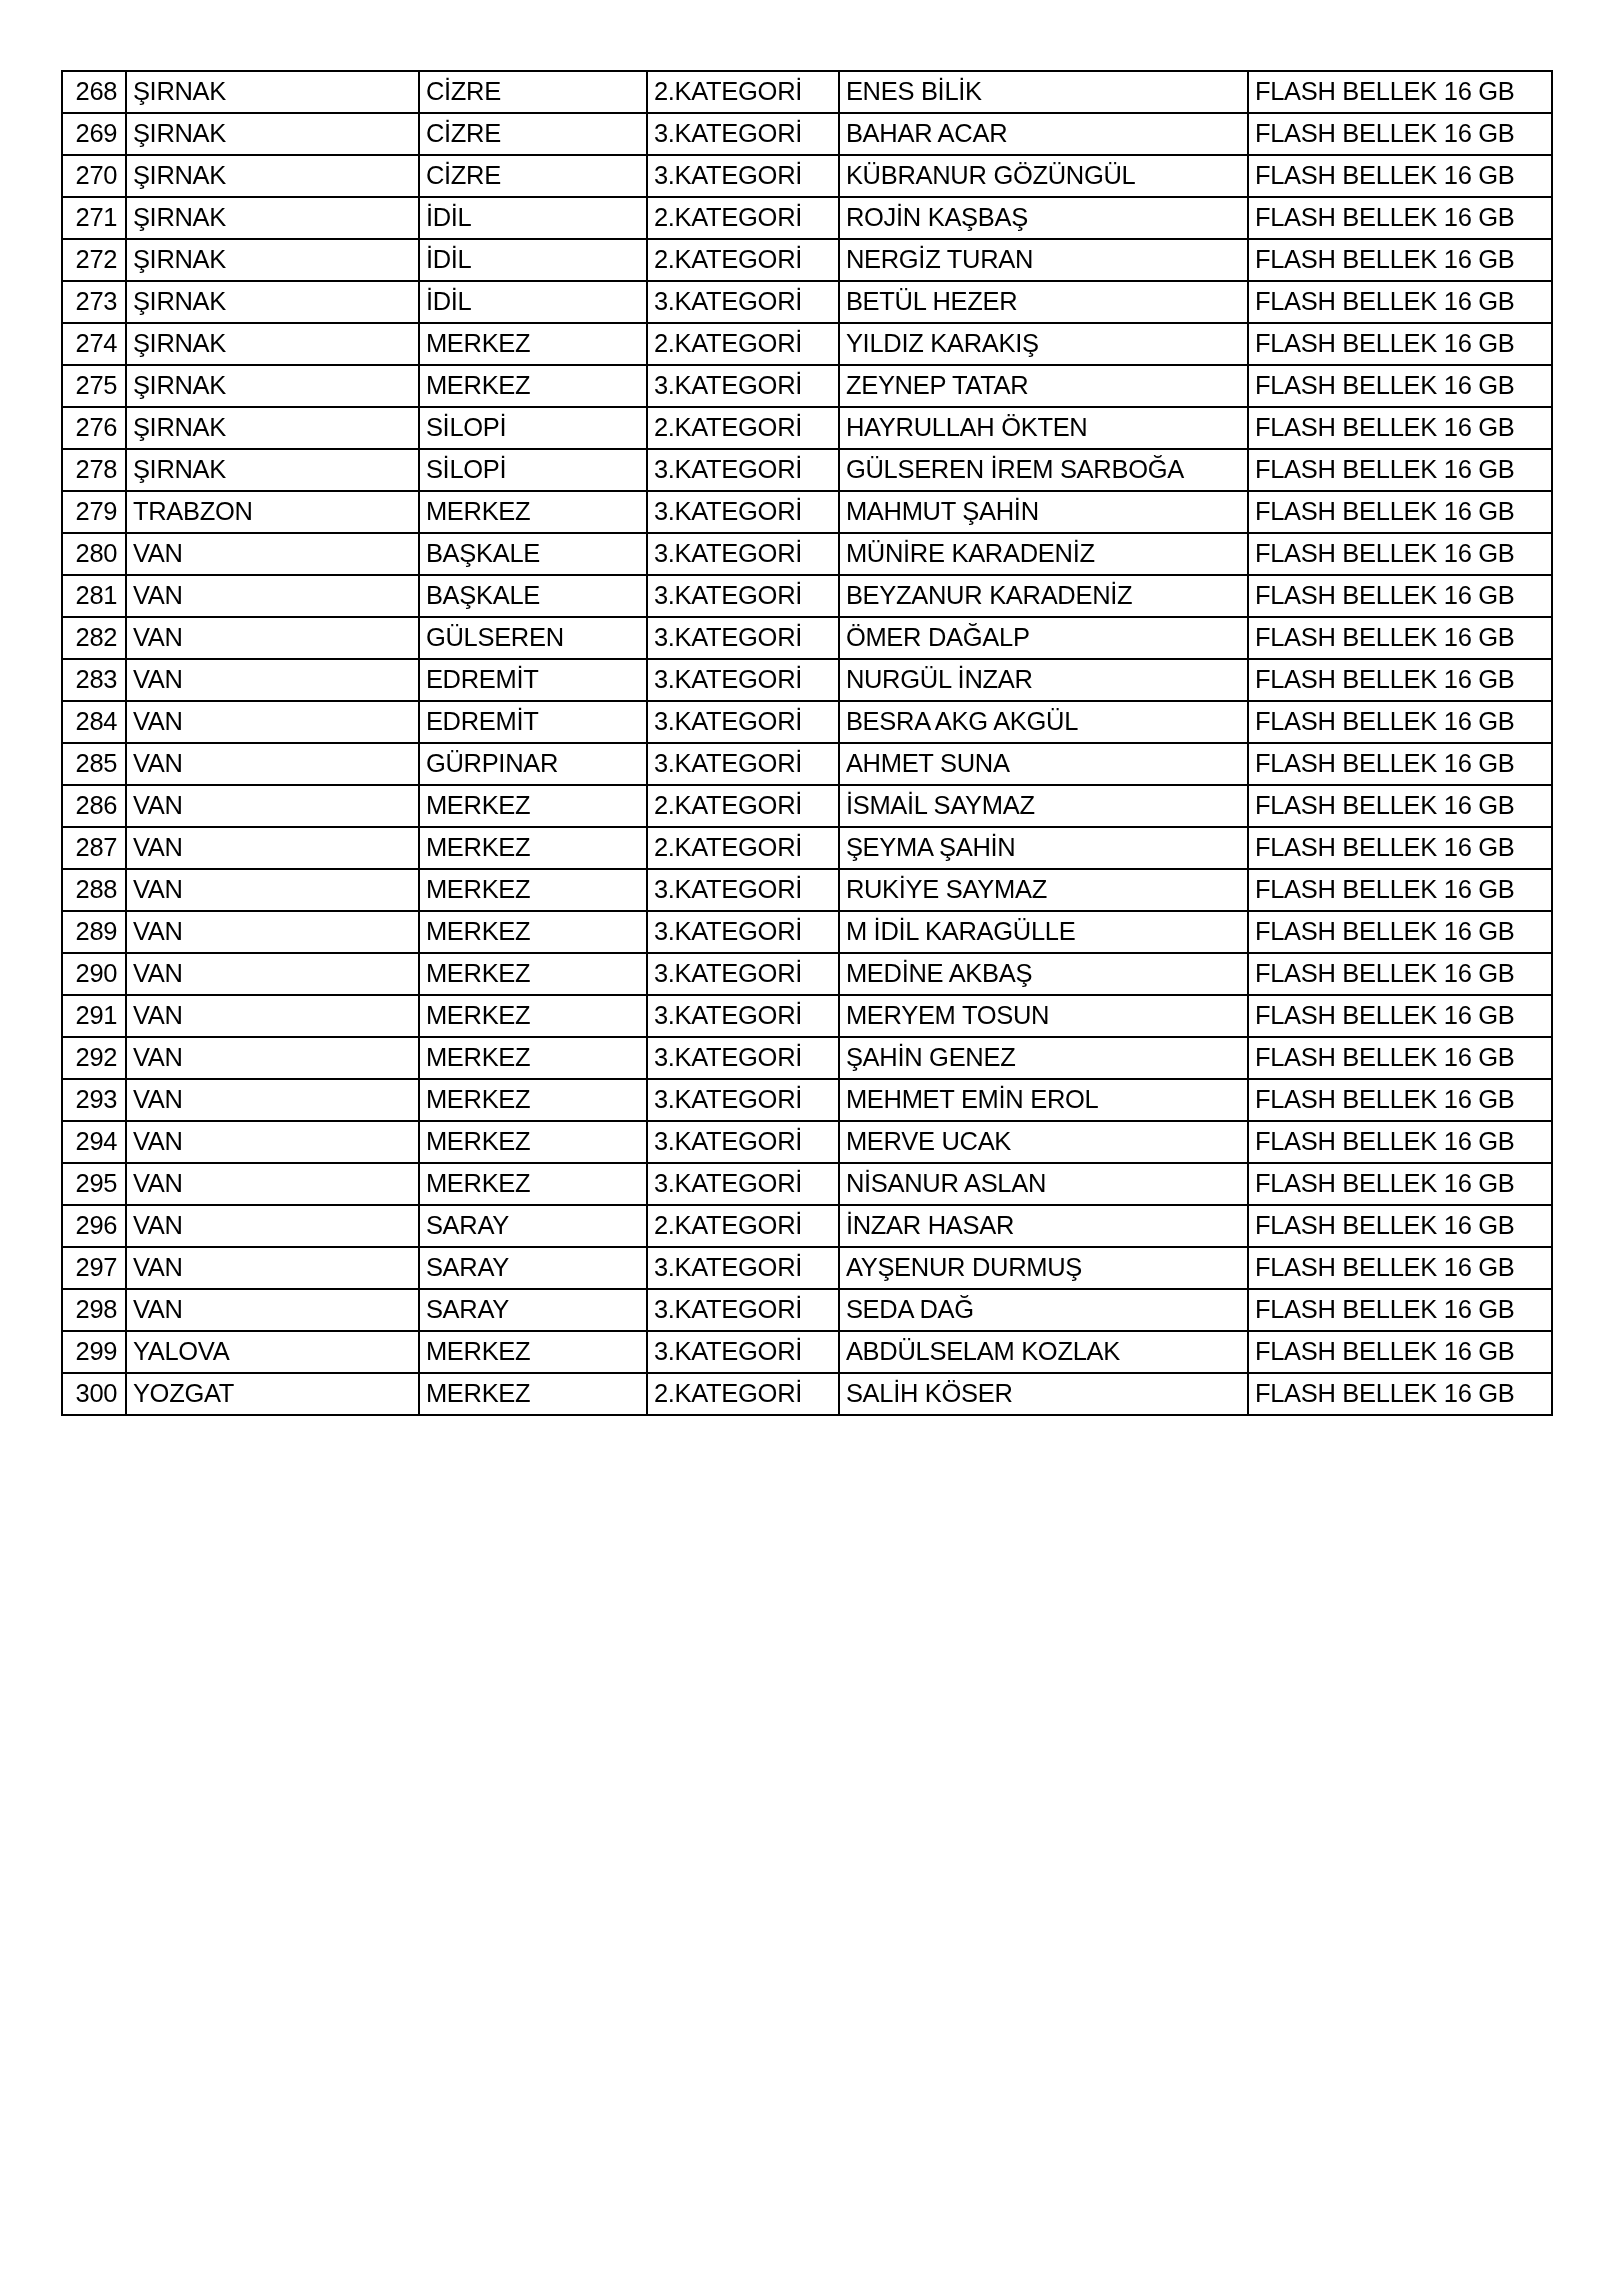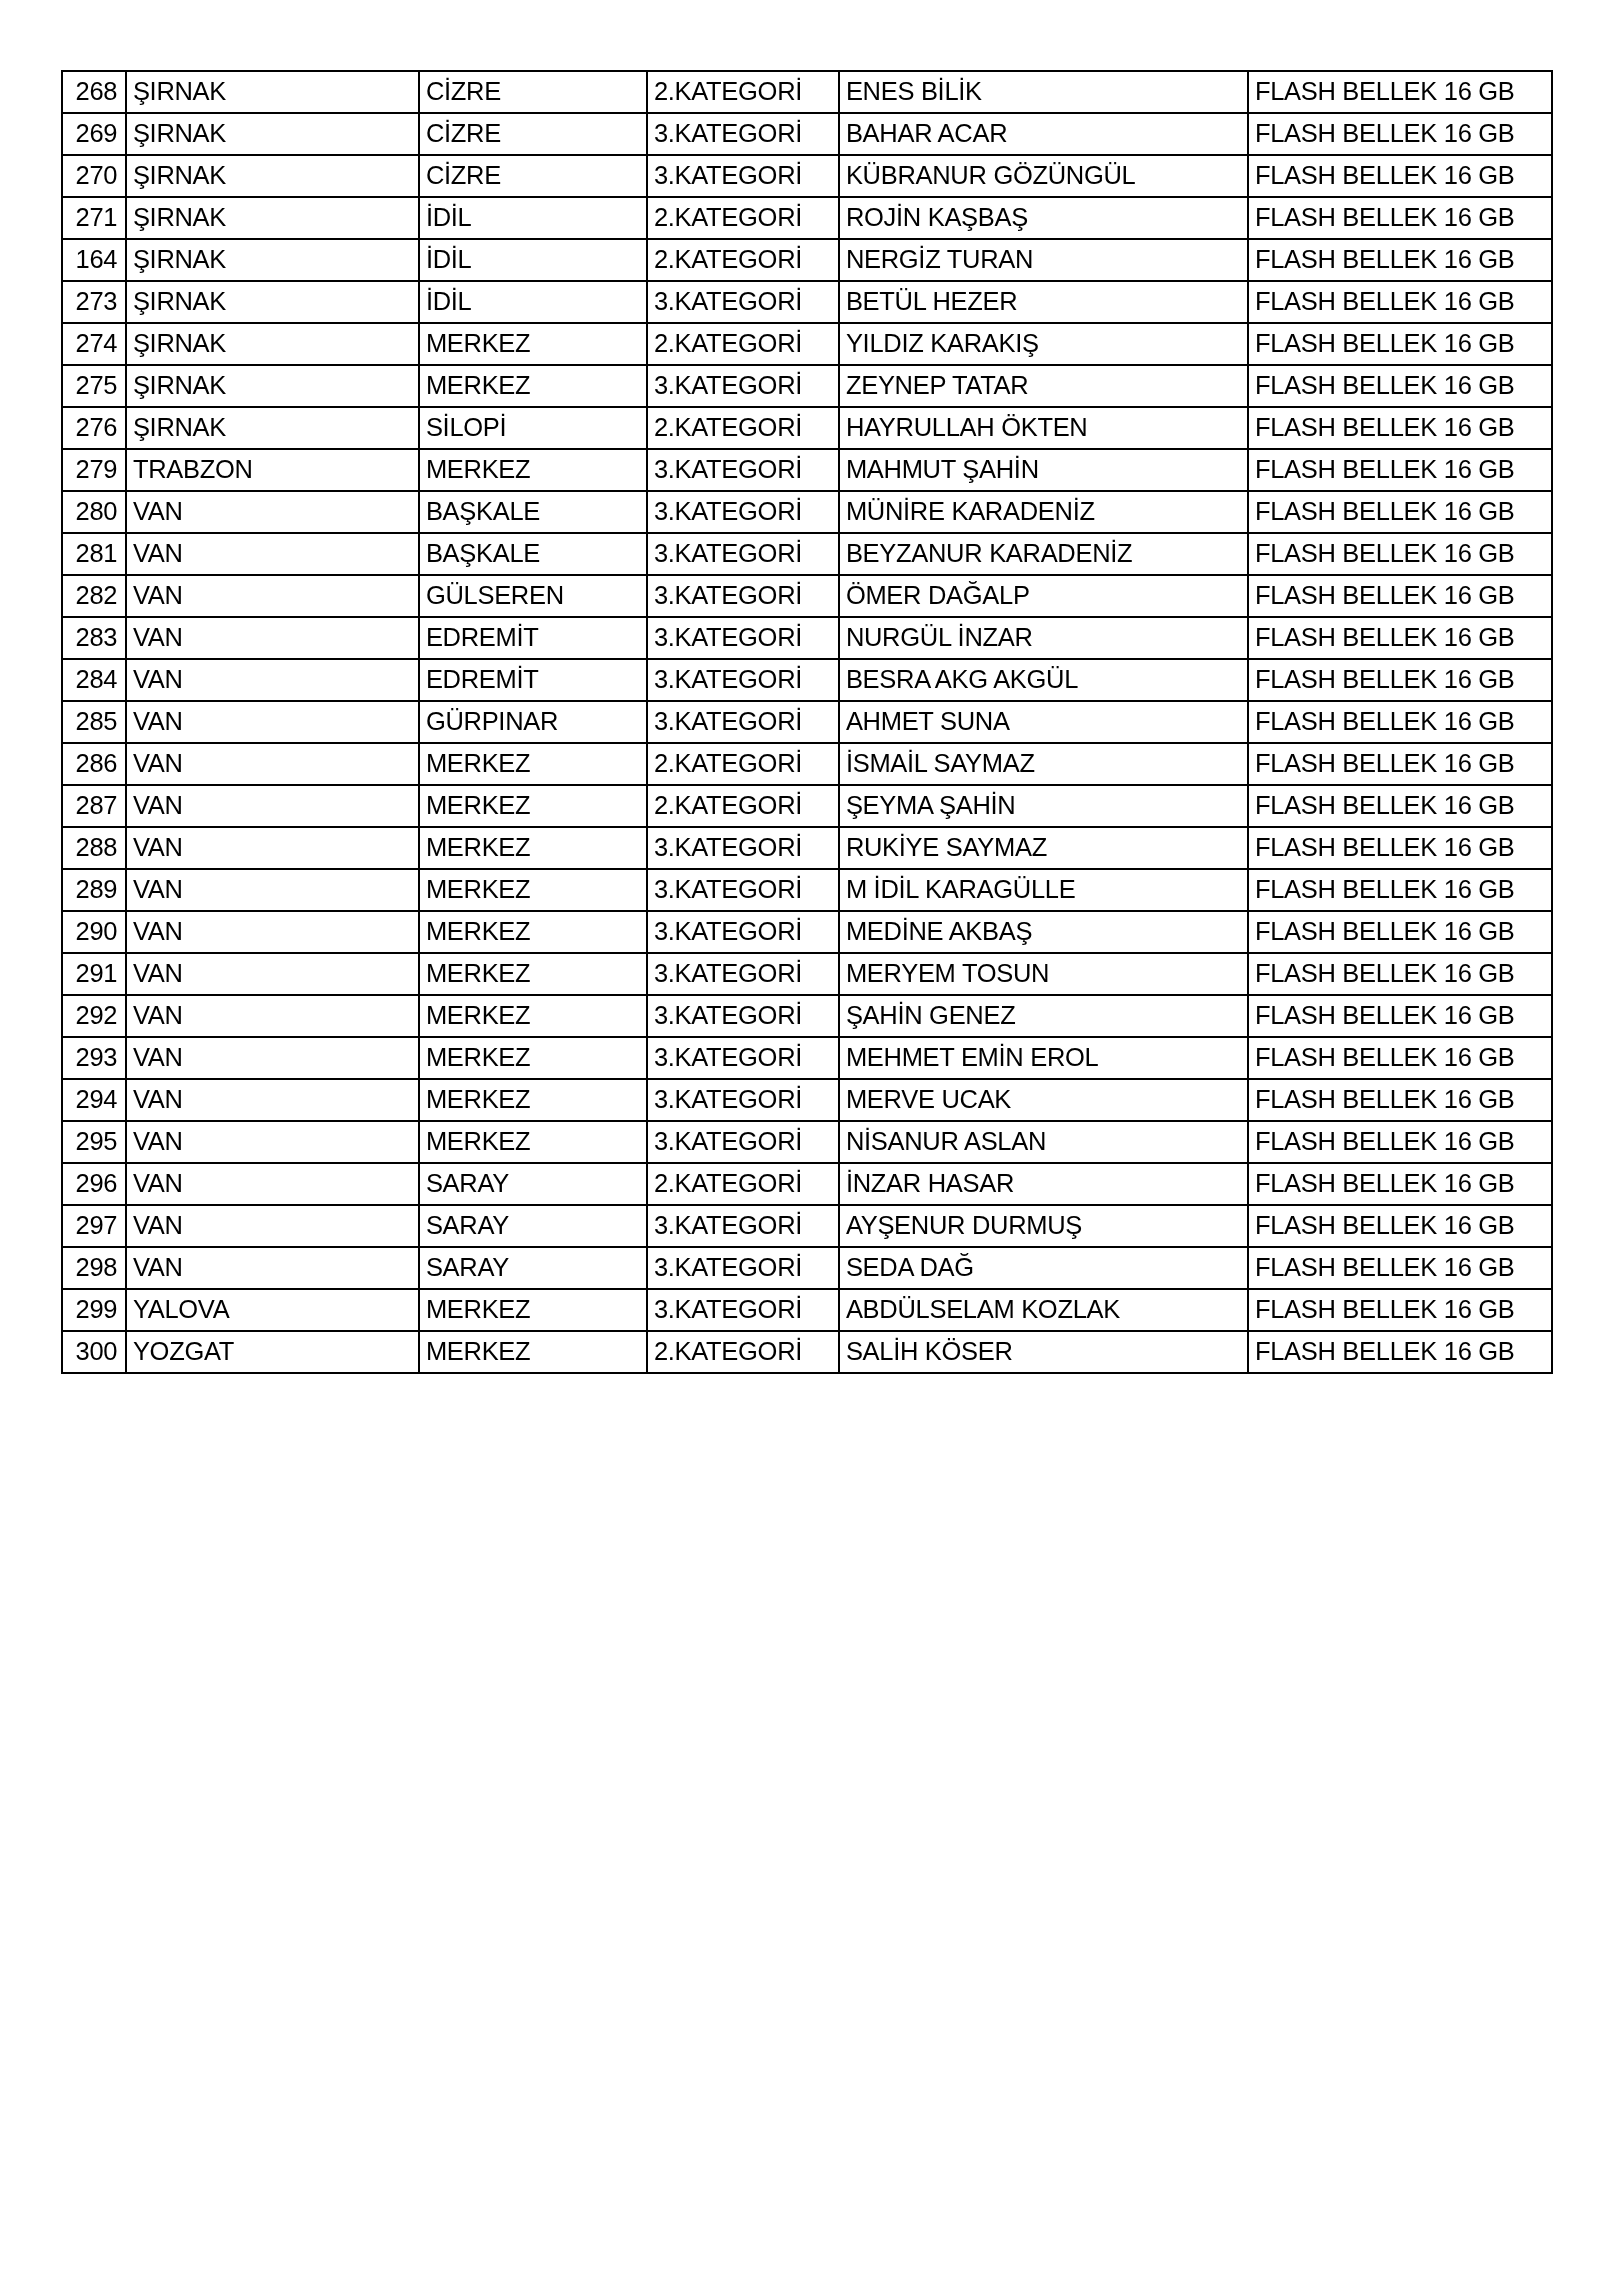--- a/index.html
+++ b/index.html
@@ -90,21 +90,21 @@
         </tr>
         <tr>
           <td class="num">271</td>
           <td>ŞIRNAK</td>
           <td>İDİL</td>
           <td>2.KATEGORİ</td>
           <td>ROJİN KAŞBAŞ</td>
           <td>FLASH BELLEK 16 GB</td>
         </tr>
         <tr>
-          <td class="num">164</td>
+          <td class="num">272</td>
           <td>ŞIRNAK</td>
           <td>İDİL</td>
           <td>2.KATEGORİ</td>
           <td>NERGİZ TURAN</td>
           <td>FLASH BELLEK 16 GB</td>
         </tr>
         <tr>
           <td class="num">273</td>
           <td>ŞIRNAK</td>
           <td>İDİL</td>
@@ -127,20 +127,28 @@
           <td>3.KATEGORİ</td>
           <td>ZEYNEP TATAR</td>
           <td>FLASH BELLEK 16 GB</td>
         </tr>
         <tr>
           <td class="num">276</td>
           <td>ŞIRNAK</td>
           <td>SİLOPİ</td>
           <td>2.KATEGORİ</td>
           <td>HAYRULLAH ÖKTEN</td>
+          <td>FLASH BELLEK 16 GB</td>
+        </tr>
+        <tr>
+          <td class="num">278</td>
+          <td>ŞIRNAK</td>
+          <td>SİLOPİ</td>
+          <td>3.KATEGORİ</td>
+          <td>GÜLSEREN İREM SARBOĞA</td>
           <td>FLASH BELLEK 16 GB</td>
         </tr>
         <tr>
           <td class="num">279</td>
           <td>TRABZON</td>
           <td>MERKEZ</td>
           <td>3.KATEGORİ</td>
           <td>MAHMUT ŞAHİN</td>
           <td>FLASH BELLEK 16 GB</td>
         </tr>

